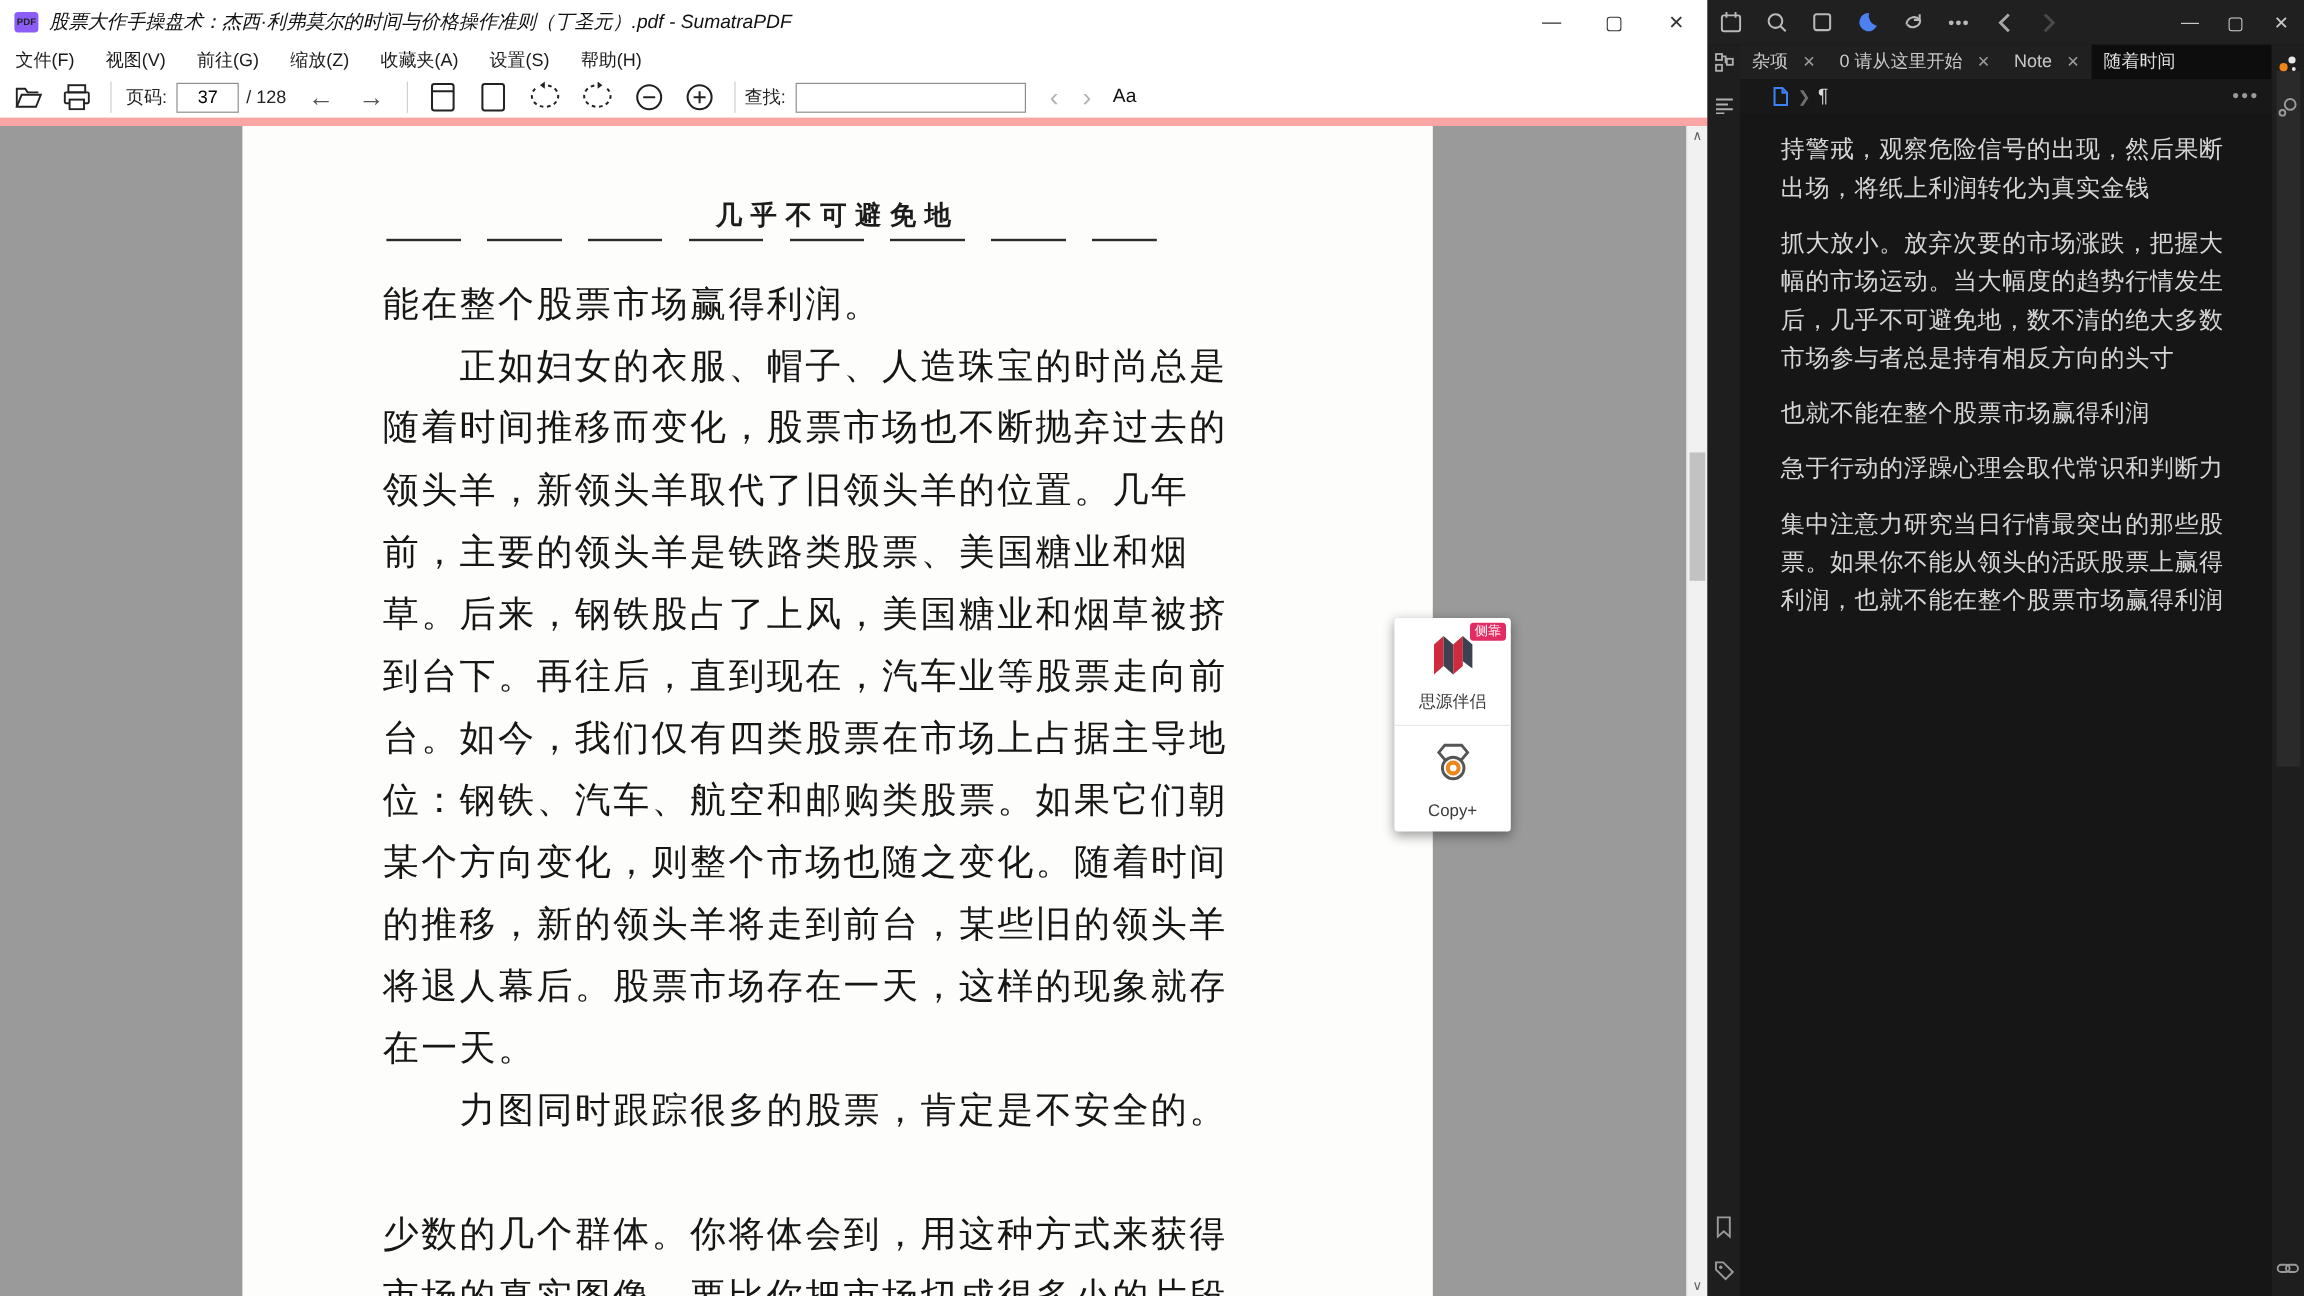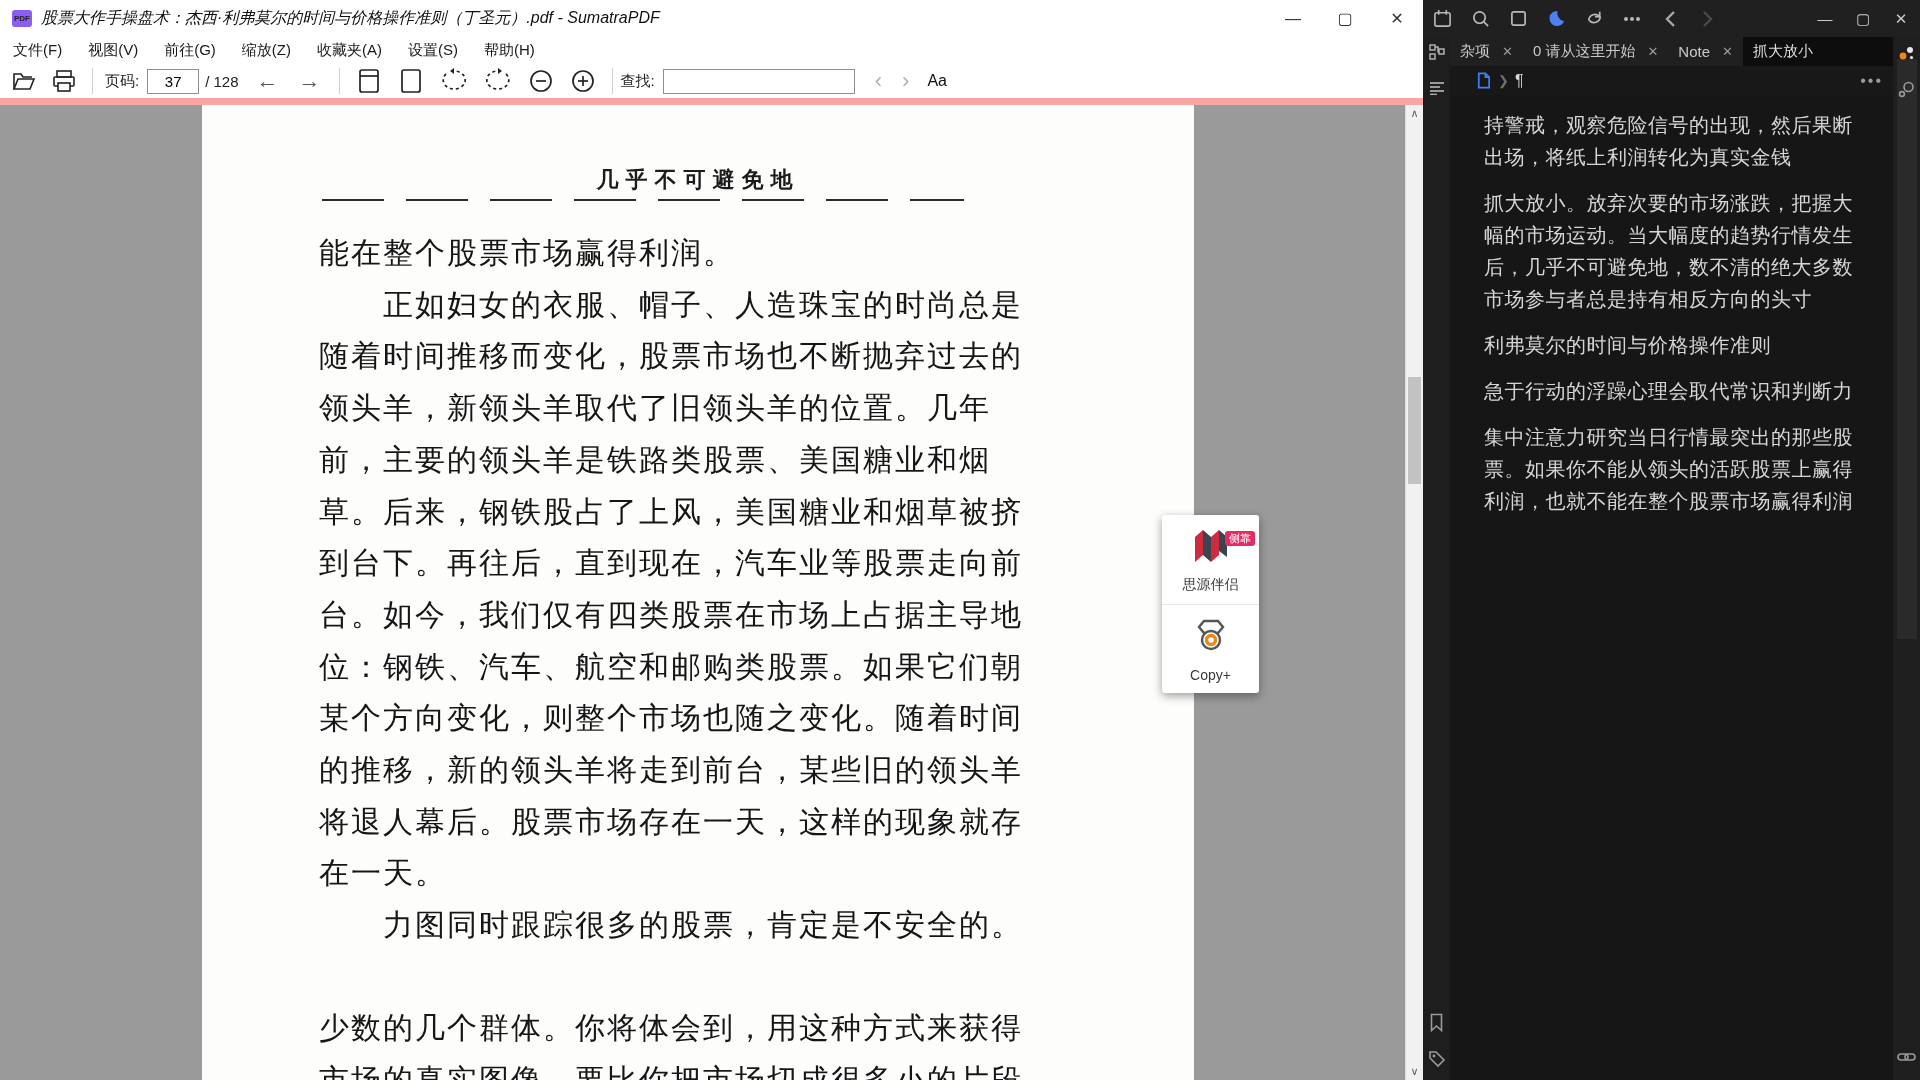--- a/index.html
+++ b/index.html
@@ -48,21 +48,21 @@
   .sarrow { position:absolute; left:0; width:100%; height:17px; color:#606060; font-size:11px;
             display:flex; align-items:center; justify-content:center; }
   #pdf-thumb { position:absolute; left:2px; top:272px; width:13px; height:107px; background:#c2c2c2; }
 
   
   #float-widget { position:absolute; left:1162px; top:515px; width:97px; background:#fff;
                   border-radius:3px; box-shadow:0 3px 10px rgba(0,0,0,.38); z-index:5; }
   .fw-cell { position:relative; height:89px; display:flex; flex-direction:column; align-items:center; }
   .fw-cell + .fw-cell { border-top:1px solid #e8e8e8; }
   #fw-badge { position:absolute; top:4px; right:4px; background:#e22c63; color:#fff; font-size:11px;
-              line-height:15px; padding:0 4px; border-radius:3px;margin-top:12px; }
+              line-height:15px; padding:0 4px; border-radius:3px; }
   .fw-label { font-size:14px; color:#3a3a3a; margin-top:auto; margin-bottom:10px; }
 
   
   #note-panel { position:absolute; left:1423px; top:0; width:497px; height:1080px; background:#161616; }
   #np-topbar { position:absolute; left:0; top:0; width:100%; height:37px; background:#202020;
                display:flex; align-items:center; }
   .np-ic { display:flex; align-items:center; justify-content:center; width:38px; height:37px; }
   #np-winbtns { margin-left:auto; display:flex; }
   .np-wbtn { width:38px; height:37px; display:flex; align-items:center; justify-content:center;
              color:#c9c9c9; font-size:15px; }
@@ -342,34 +342,34 @@
     </div>
     <div class="np-tab">
       <span>0 请从这里开始</span>
       <span class="tx">✕</span>
     </div>
     <div class="np-tab">
       <span>Note</span>
       <span class="tx">✕</span>
     </div>
     <div class="np-tab active">
-      <span>抓大放小</span>
+      <span>随着时间</span>
     </div>
   </div>
 
   <div id="np-breadcrumb">
     <svg width="17" height="17" viewBox="0 0 18 18" style="margin-left:25px" fill="none" stroke="#3b82f6" stroke-width="1.8">
       <path d="M4 1.5h7l4 4v11H4z"></path>
         <path d="M11 1.5v4h4"></path>
       </svg>
     <span class="crumb-ch">❯</span>
     <span class="pilcrow">¶</span>
     <span class="more">•••</span>
   </div>
 
   <div id="np-content">
     <p>持警戒，观察危险信号的出现，然后果断出场，将纸上利润转化为真实金钱</p>
     <p>抓大放小。放弃次要的市场涨跌，把握大幅的市场运动。当大幅度的趋势行情发生后，几乎不可避免地，数不清的绝大多数市场参与者总是持有相反方向的头寸</p>
-    <p>利弗莫尔的时间与价格操作准则</p>
+    <p>也就不能在整个股票市场赢得利润</p>
     <p>急于行动的浮躁心理会取代常识和判断力</p>
     <p>集中注意力研究当日行情最突出的那些股票。如果你不能从领头的活跃股票上赢得利润，也就不能在整个股票市场赢得利润</p>
   </div>
 </div>
 
 </body></html>

